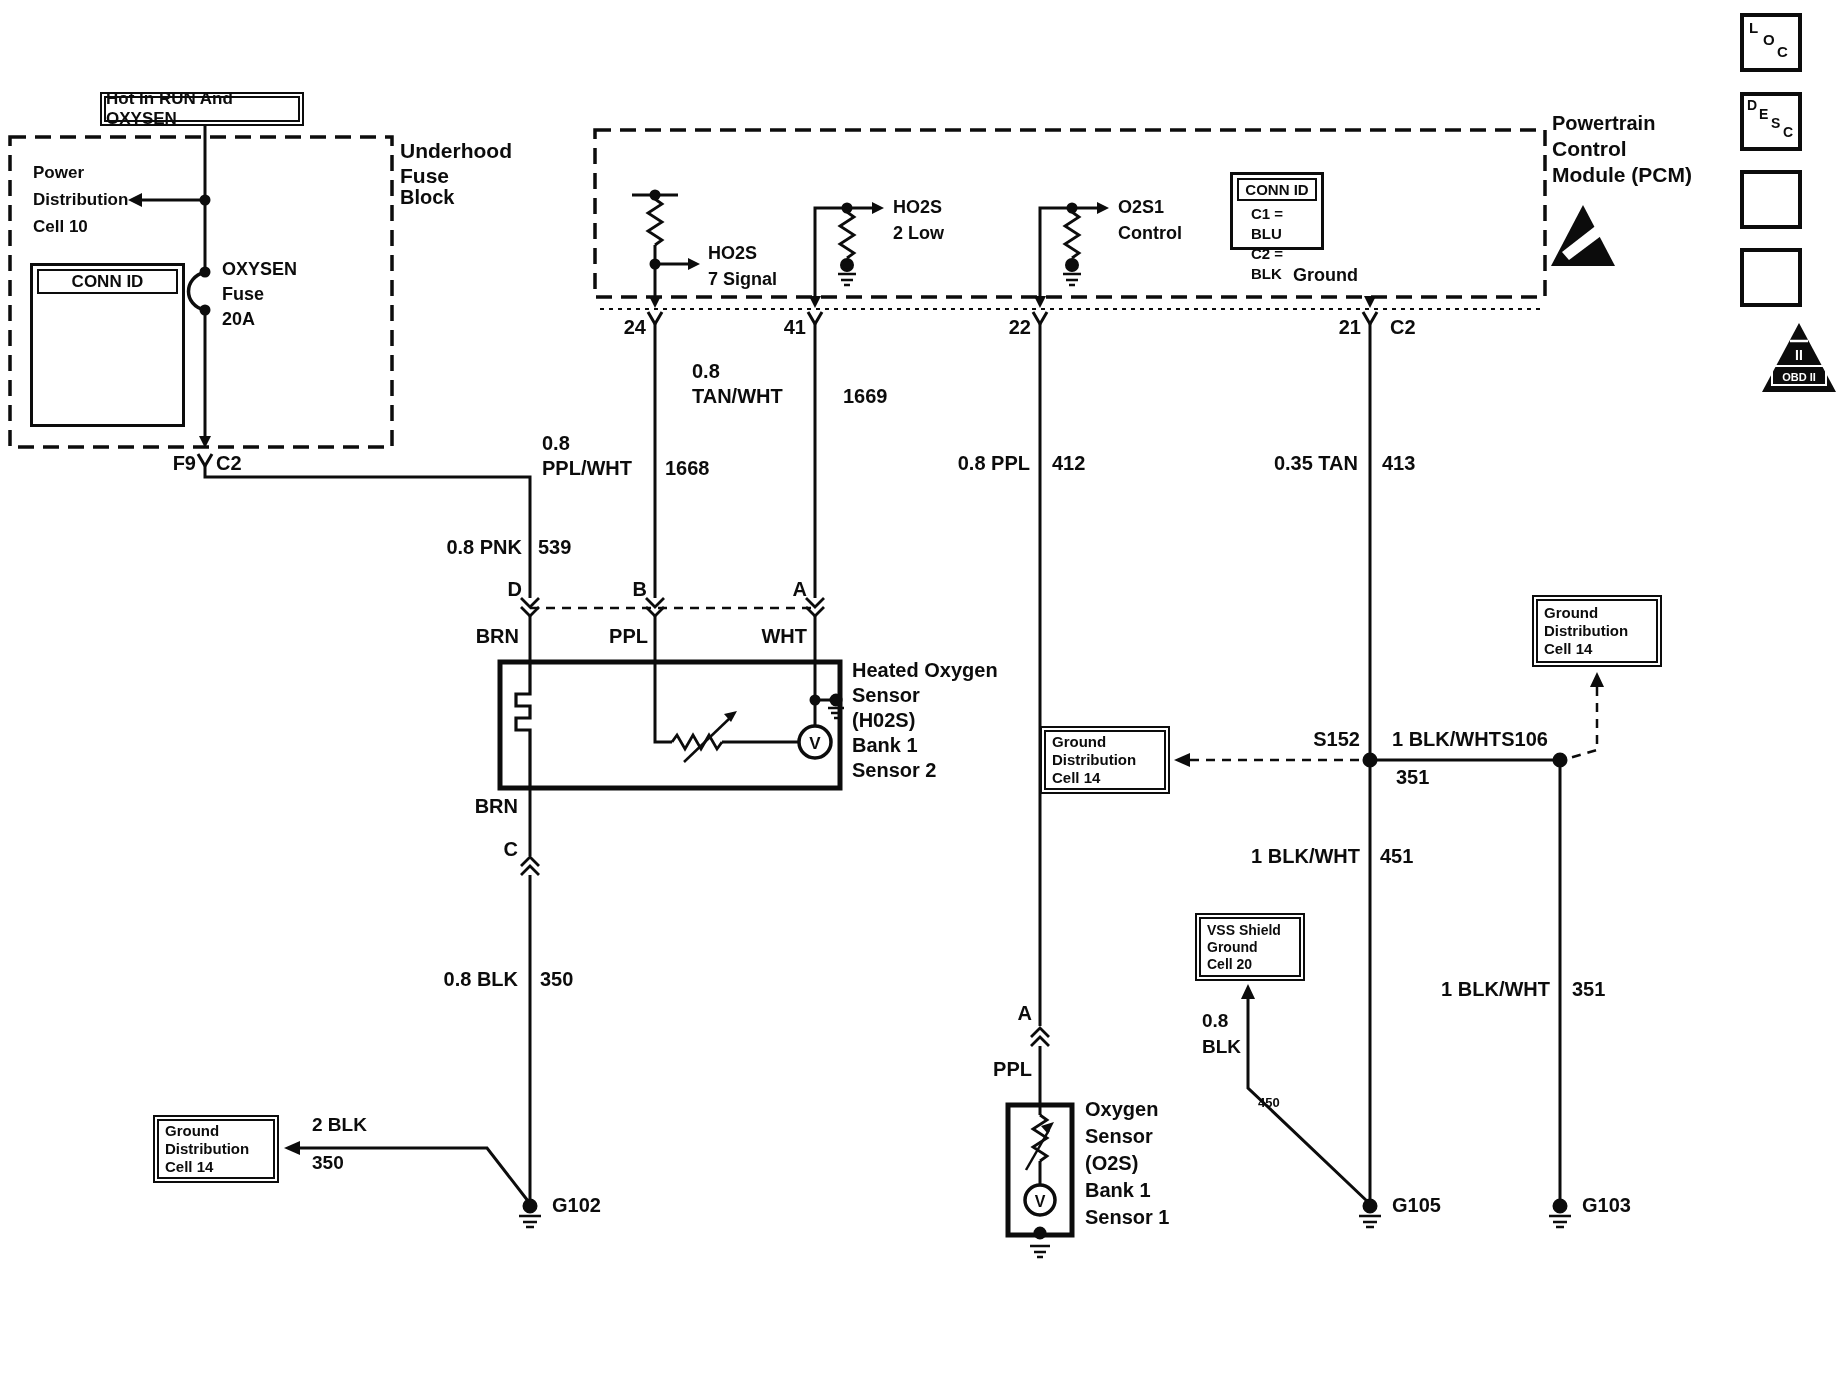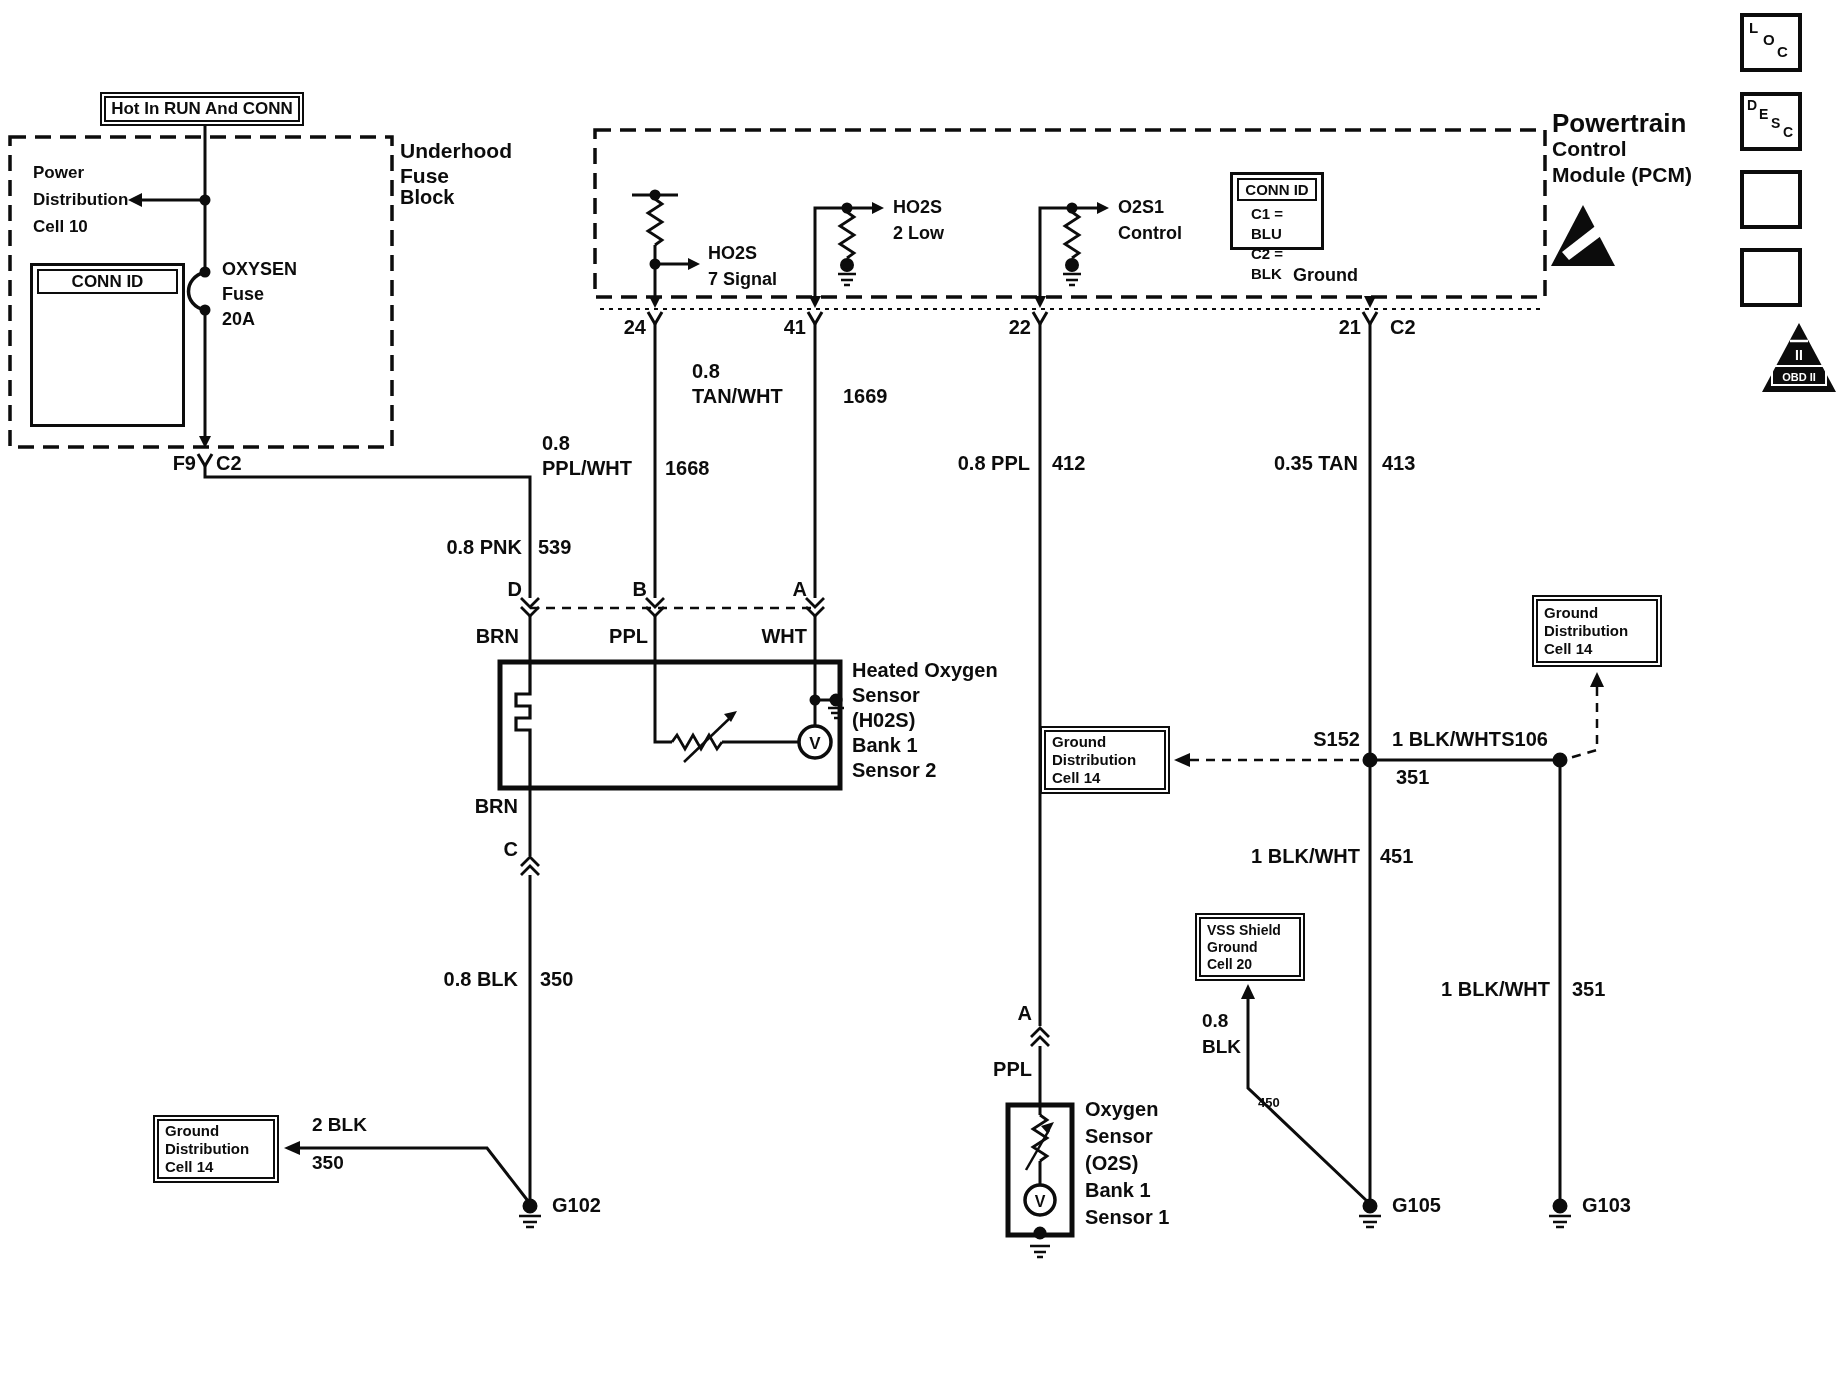--- a/index.html
+++ b/index.html
@@ -178,21 +178,21 @@
       <path d="M1790,341 H1808" stroke="#ffffff" stroke-width="2.5"></path>
       <text x="1799" y="360" font-size="14" font-weight="bold" fill="#ffffff" stroke="none" text-anchor="middle">II</text>
       <rect x="1772" y="366" width="54" height="19" stroke="#ffffff" stroke-width="2"></rect>
       <text x="1799" y="381" font-size="11" font-weight="bold" fill="#ffffff" stroke="none" text-anchor="middle">OBD II</text>
     </g>
 
     <polygon points="1748,194 1773,194 1773,183 1796,199 1773,216 1773,205 1748,205" fill="#0c0c0c" stroke="none"></polygon>
     <polygon points="1794,272 1769,272 1769,261 1746,277 1769,294 1769,283 1794,283" fill="#0c0c0c" stroke="none"></polygon>
   </svg>
 
-  <div class="hotbox">Hot In RUN And CONN</div>
+  <div class="hotbox">Hot In RUN And OXYSEN</div>
 
   <div class="connbox" style="left:30px;top:263px;width:155px;height:164px">
     <div class="conntitle">CONN ID</div>
   </div>
 
   <div class="connbox" style="left:1230px;top:172px;width:94px;height:78px">
     <div class="conntitle" style="font-size:15px;line-height:19px">CONN ID</div>
     <div class="connrows">
       <div style="font-size:15px;line-height:20px">C1 = BLU</div>
       <div style="font-size:15px;line-height:20px">C2 = BLK</div>
@@ -259,21 +259,21 @@
   <div class="lbl" style="left:1118px;top:196px;font-size:18px">O2S1</div>
   <div class="lbl" style="left:1118px;top:222px;font-size:18px">Control</div>
   <div class="lbl r" style="left:1250px;top:264px;width:108px;font-size:18px">Ground</div>
 
   <div class="lbl r" style="left:584px;top:316px;width:62px">24</div>
   <div class="lbl r" style="left:744px;top:316px;width:62px">41</div>
   <div class="lbl r" style="left:969px;top:316px;width:62px">22</div>
   <div class="lbl r" style="left:1299px;top:316px;width:62px">21</div>
   <div class="lbl" style="left:1390px;top:316px">C2</div>
 
-  <div class="lbl" style="left:1552px;top:112px;font-size:26px">Powertrain</div>
+  <div class="lbl" style="left:1552px;top:112px;font-size:20px">Powertrain</div>
   <div class="lbl" style="left:1552px;top:138px;font-size:21px">Control</div>
   <div class="lbl" style="left:1552px;top:164px;font-size:21px">Module (PCM)</div>
 
   <div class="lbl" style="left:692px;top:360px">0.8</div>
   <div class="lbl" style="left:692px;top:385px">TAN/WHT</div>
   <div class="lbl" style="left:843px;top:385px">1669</div>
 
   <div class="lbl" style="left:542px;top:432px">0.8</div>
   <div class="lbl" style="left:542px;top:457px">PPL/WHT</div>
   <div class="lbl" style="left:665px;top:457px">1668</div>

